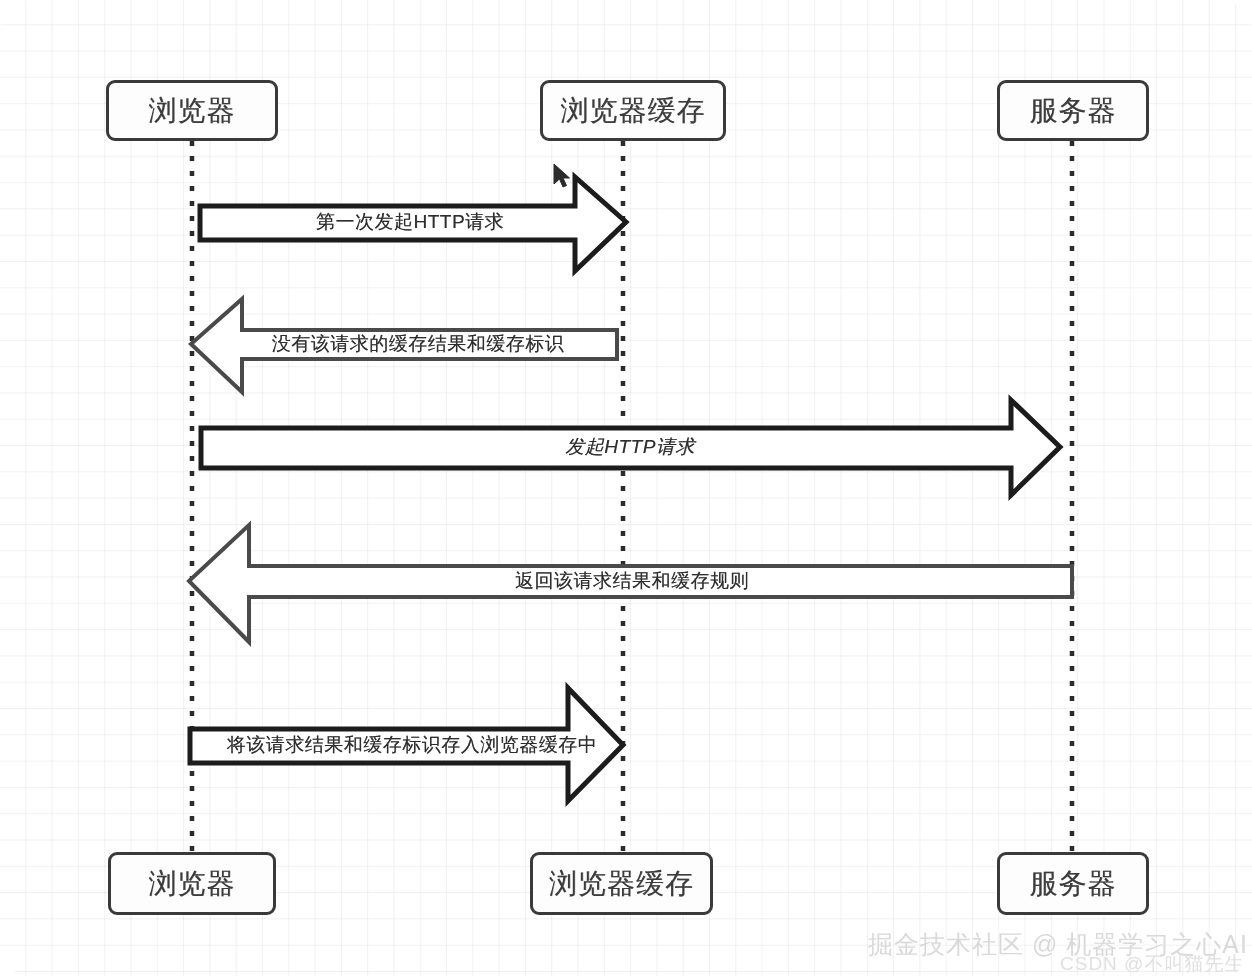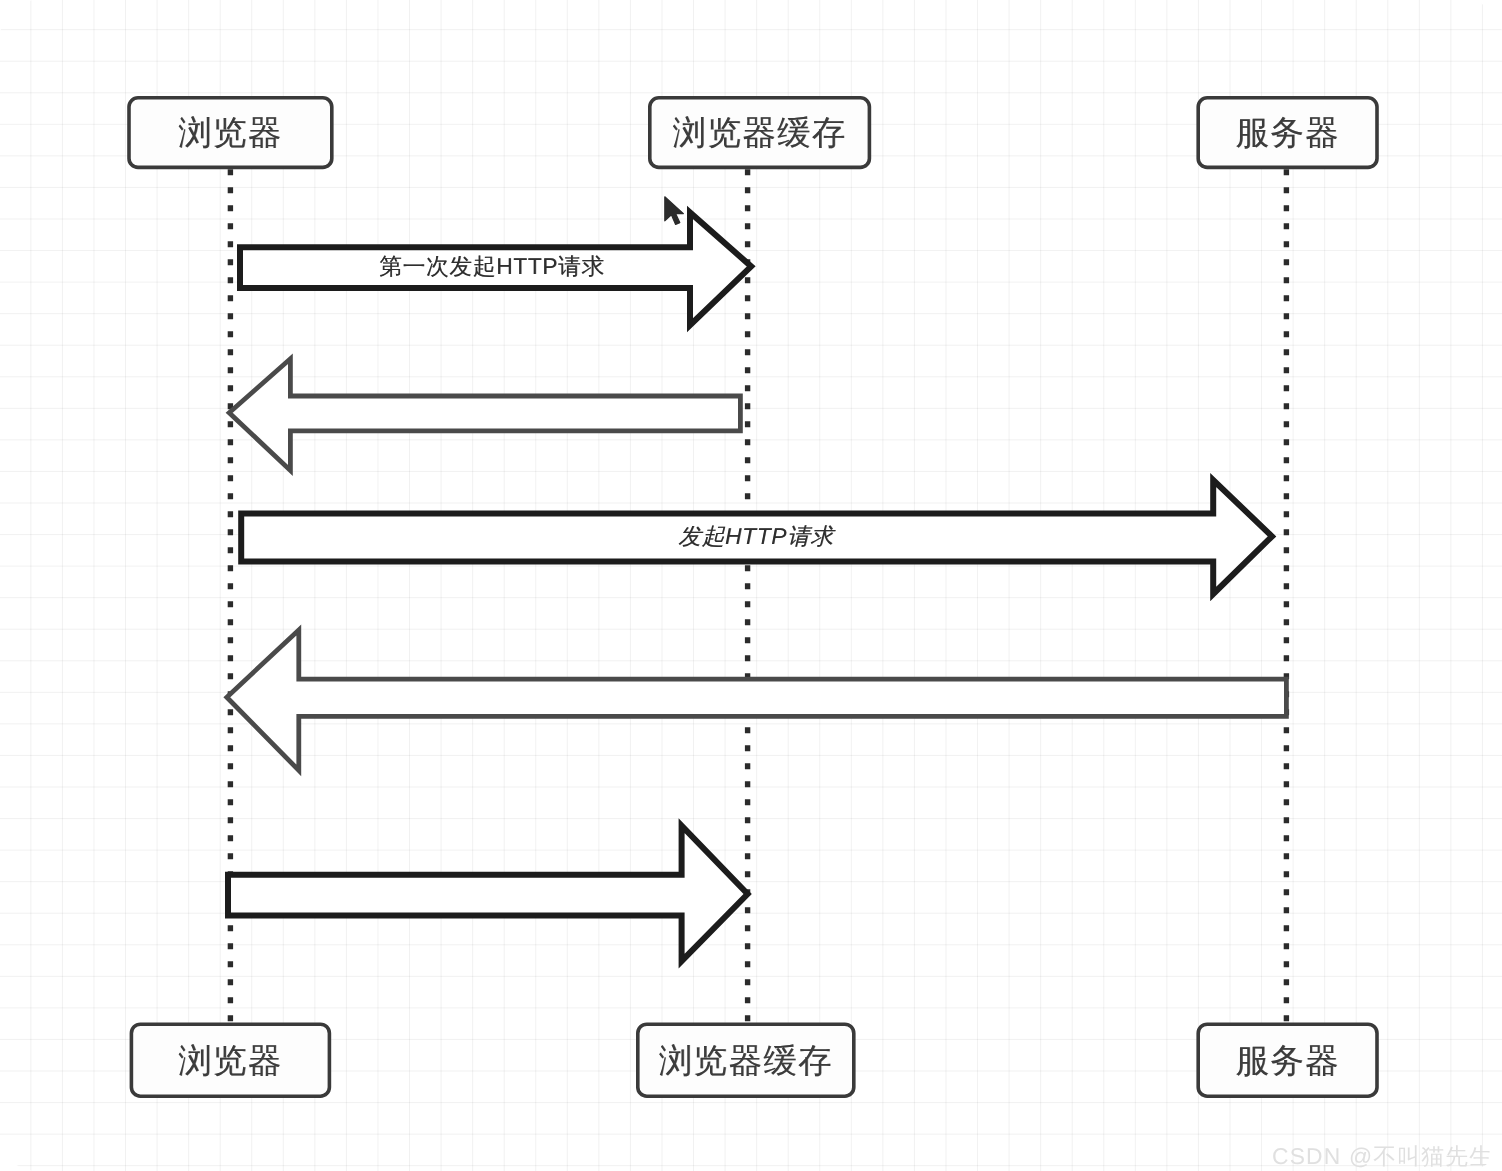--- a/index.html
+++ b/index.html
@@ -139,25 +139,29 @@
   <div class="actor-box" style="left:530px; top:852px; width:183px; height:63px;">
     <span class="actor-label">浏览器缓存</span>
   </div>
 
   <div class="actor-box" style="left:997px; top:852px; width:152px; height:63px;">
     <span class="actor-label">服务器</span>
   </div>
 
   <div class="msg-label" style="left:410px; top:222px;">第一次发起HTTP请求</div>
 
+  <div class="msg-label" style="left:418px; top:344px;">没有该请求的缓存结果和缓存标识</div>
 
   <div class="msg-label" style="left:630px; top:447px;font-style:italic;">发起HTTP请求</div>
 
+  <div class="msg-label" style="left:632px; top:581px;">返回该请求结果和缓存规则</div>
 
+  <div class="msg-label" style="left:412px; top:745px;">将该请求结果和缓存标识存入浏览器缓存中</div>
 
   <svg class="cursor-arrow" style="left:552px; top:162px;" width="22" height="30" viewBox="0 0 22 30">
     <path d="M 2,2 L 2,22 L 7.5,17 L 11,25 L 14.5,23.5 L 11,16 L 17.5,16 Z" fill="#2b2b2b" stroke="#2b2b2b" stroke-width="1" stroke-linejoin="round"></path>
   </svg>
 
+  <div class="watermark-main" style="left:868px; top:928px;">掘金技术社区 @ 机器学习之心AI</div>
 
   <div class="watermark-sub" style="left:1060px; top:951px;">CSDN @不叫猫先生</div>
 
 </div>
 
 </body></html>

